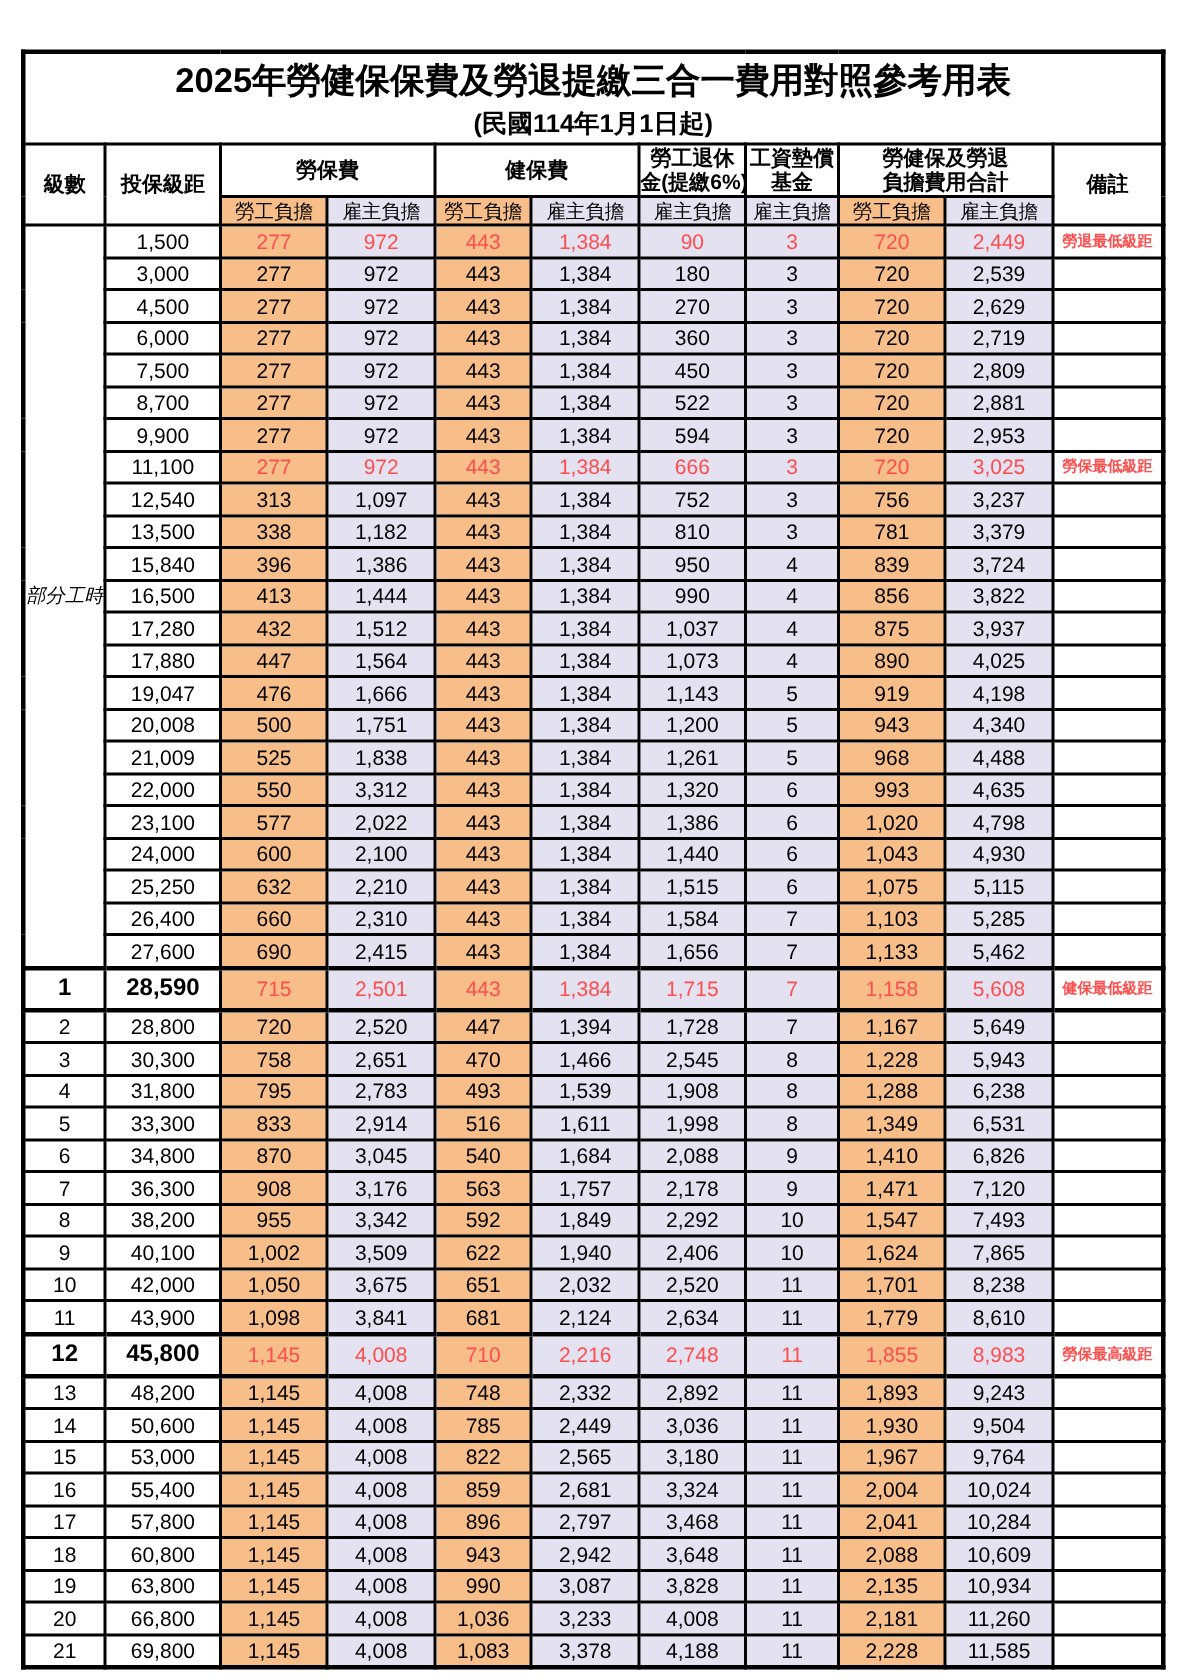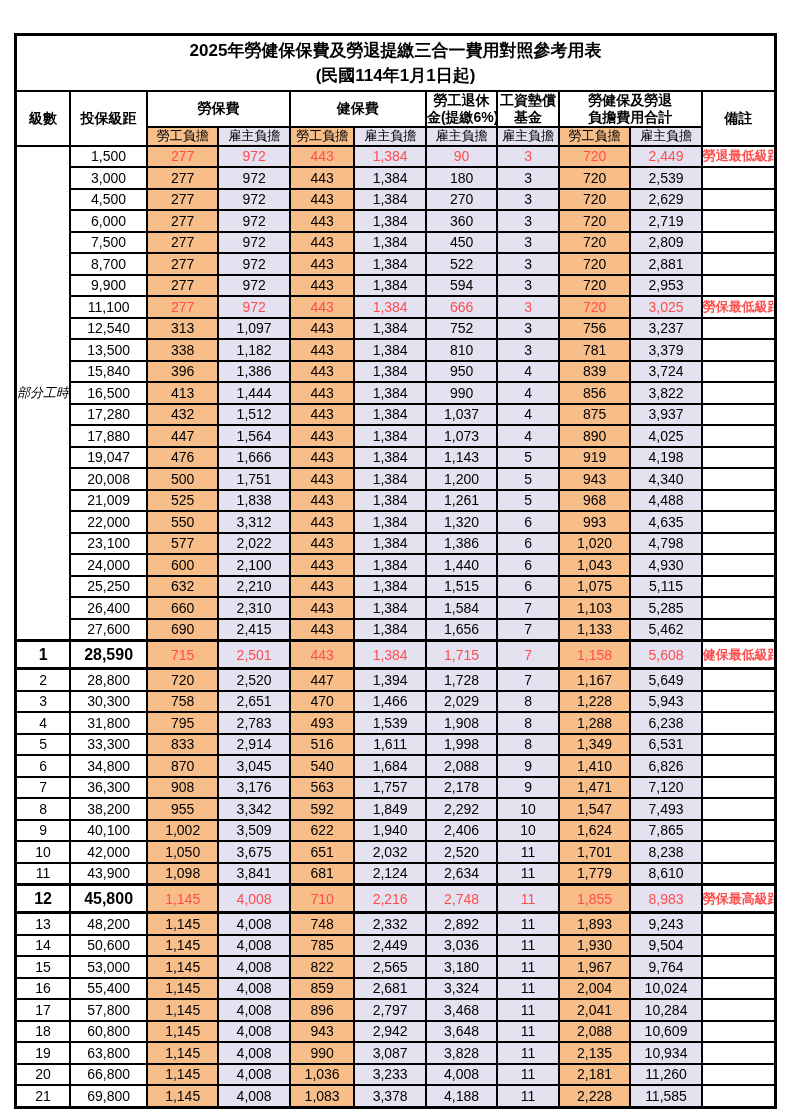--- a/index.html
+++ b/index.html
@@ -15,30 +15,30 @@
     color:#000;
   }
   .sheet{position:absolute;left:14px;top:33px;width:763px;}
   table{border-collapse:collapse;width:100%;table-layout:fixed;border:3px solid var(--border);}
   th,td{
     border:2px solid var(--border);
     text-align:center;vertical-align:middle;
     padding:0;overflow:hidden;white-space:nowrap;
   }
   .title-cell{height:54px;background:#fff;}
-  .title-line{font-size:17px;font-weight:bold;line-height:1.55;}
+  .title-line{font-size:23px;font-weight:bold;line-height:1.55;}
   .subtitle-line{font-size:17px;font-weight:bold;line-height:1.35;}
   .h1 th{height:33px;font-size:14px;font-weight:bold;background:#fff;line-height:1.2;}
   .h2 th{height:17px;font-size:13px;font-weight:normal;line-height:1.1;}
   td{height:19.5px;font-size:14px;}
   .emp{background:var(--emp-bg);}
   .er{background:var(--er-bg);}
   .level-cell,.bracket-cell,.remark-cell{background:#fff;}
   .part-time{font-size:13px;letter-spacing:0;font-style:italic;}
-  .remark-cell{font-size:13px;font-weight:bold;color:var(--red);}
+  .remark-cell{font-size:10px;font-weight:bold;color:var(--red);}
   .red-row .val{color:var(--red);}
   .key-row td{border-top-width:3px;border-bottom-width:3px;height:25px;}
   .key-row td:first-child{border-left-width:3px;}
   .key-row td:last-child{border-right-width:3px;}
   .key-row .level-cell,.key-row .bracket-cell{font-size:16px;font-weight:bold;}
 </style>
 </head>
 <body>
 
 <div class="sheet">
@@ -397,21 +397,21 @@
           <td class="er val">5,649</td>
           <td class="remark-cell"></td>
         </tr>
         <tr>
           <td class="level-cell">3</td>
           <td class="bracket-cell">30,300</td>
           <td class="emp val">758</td>
           <td class="er val">2,651</td>
           <td class="emp val">470</td>
           <td class="er val">1,466</td>
-          <td class="er val">2,029</td>
+          <td class="er val">2,545</td>
           <td class="er val">8</td>
           <td class="emp val">1,228</td>
           <td class="er val">5,943</td>
           <td class="remark-cell"></td>
         </tr>
         <tr>
           <td class="level-cell">4</td>
           <td class="bracket-cell">31,800</td>
           <td class="emp val">795</td>
           <td class="er val">2,783</td>

